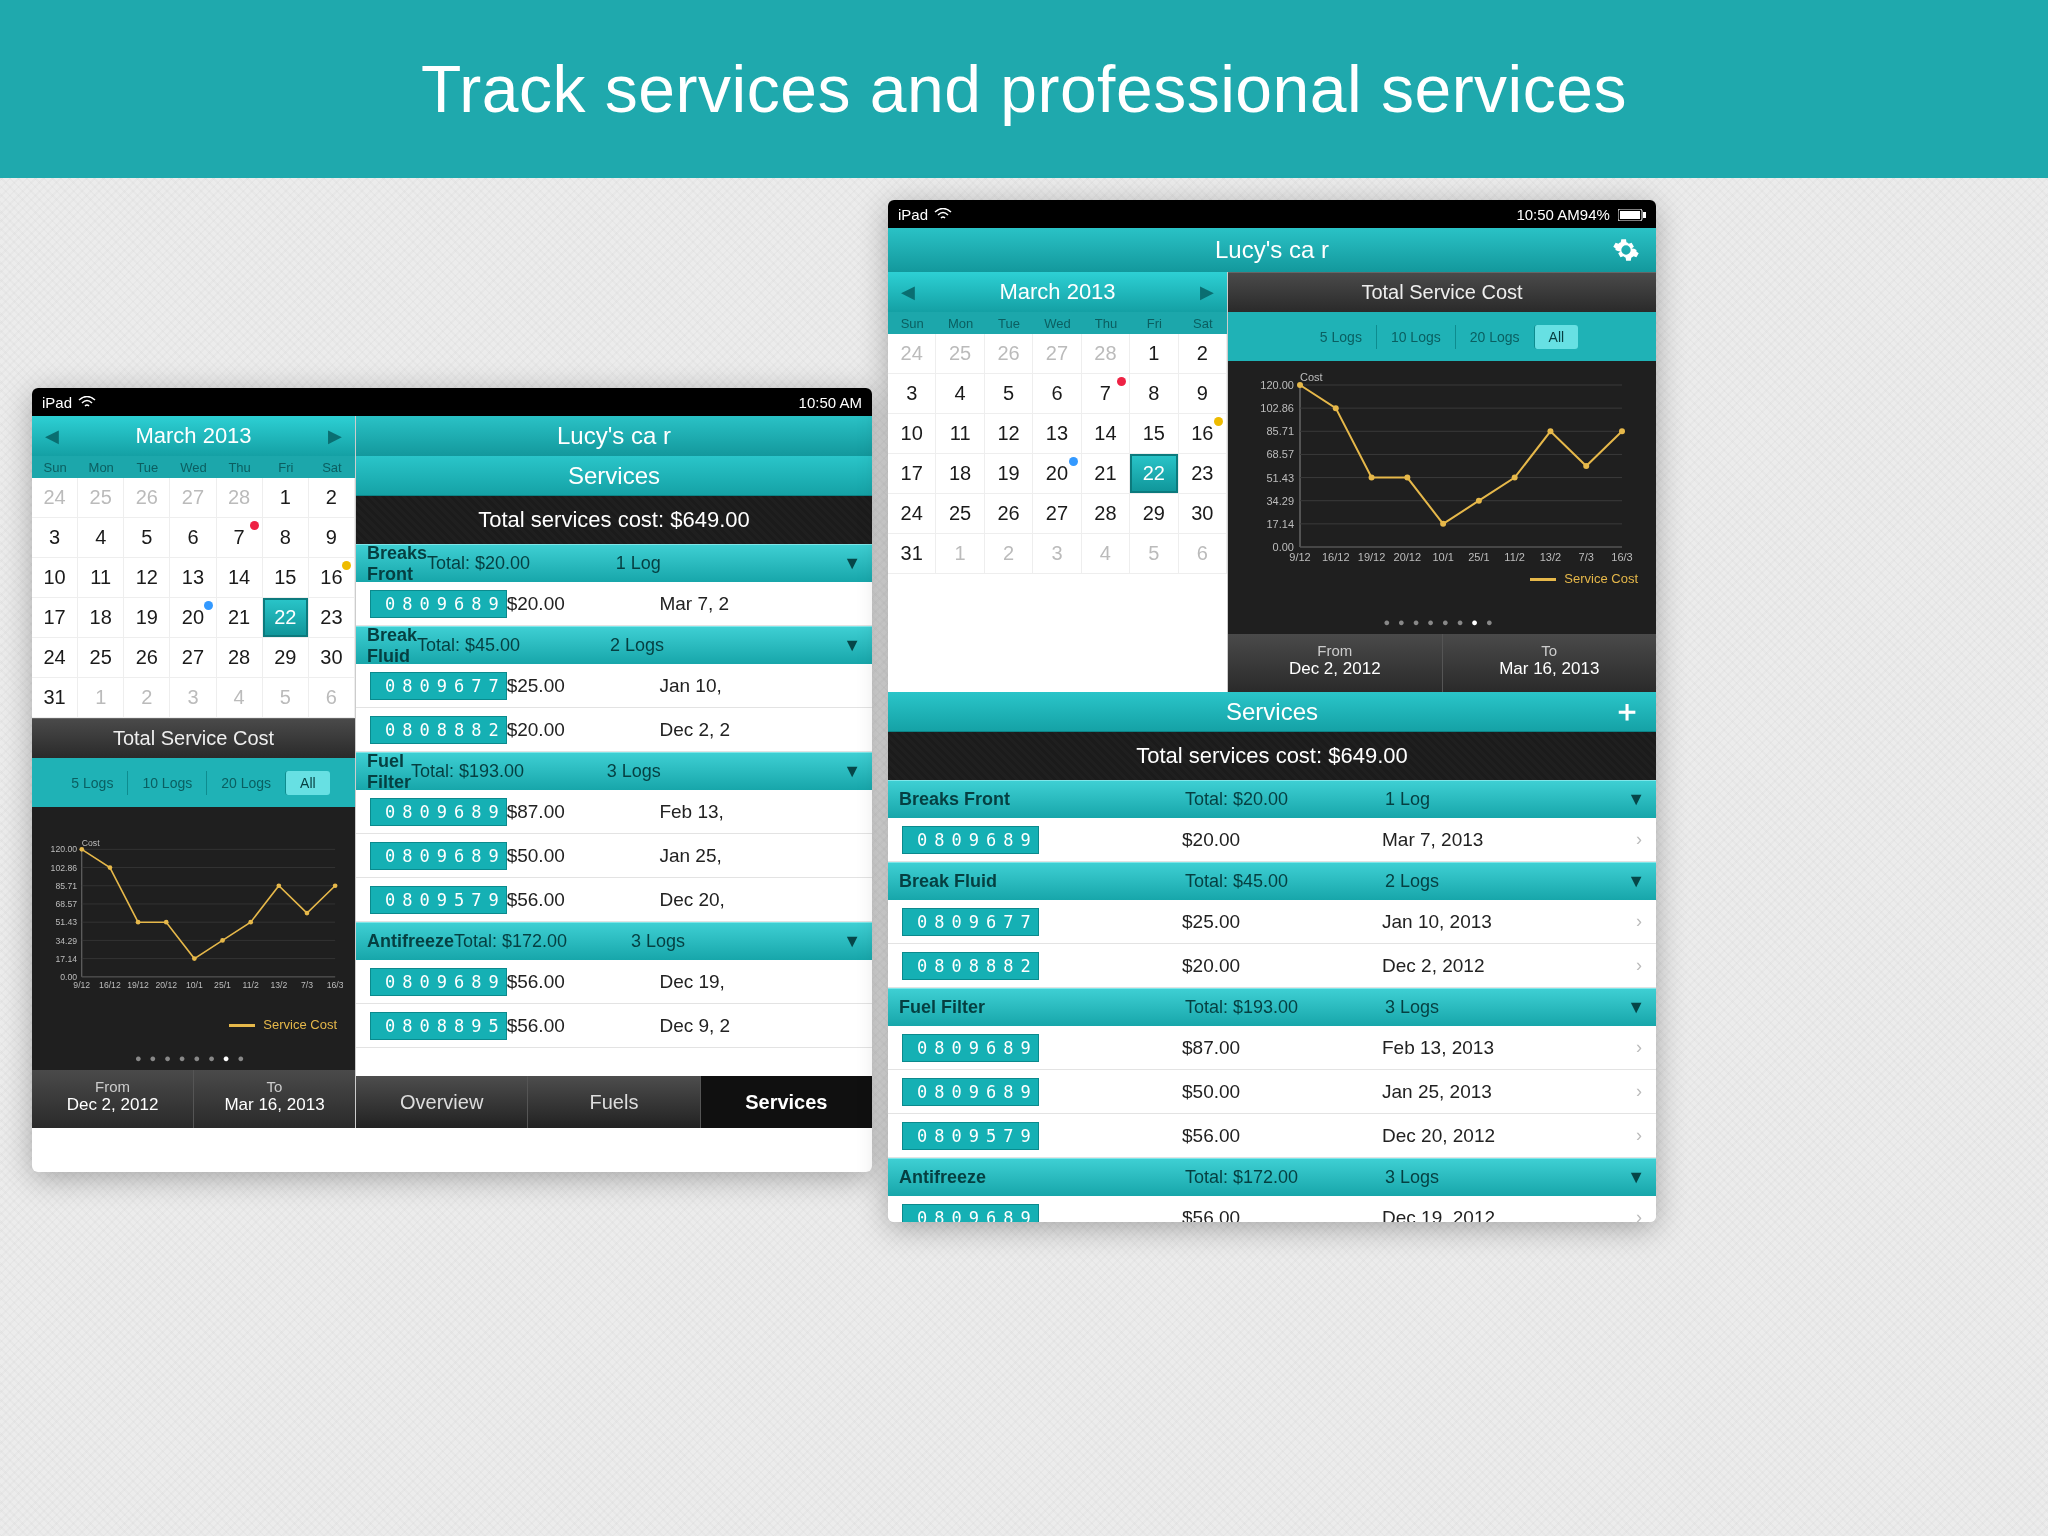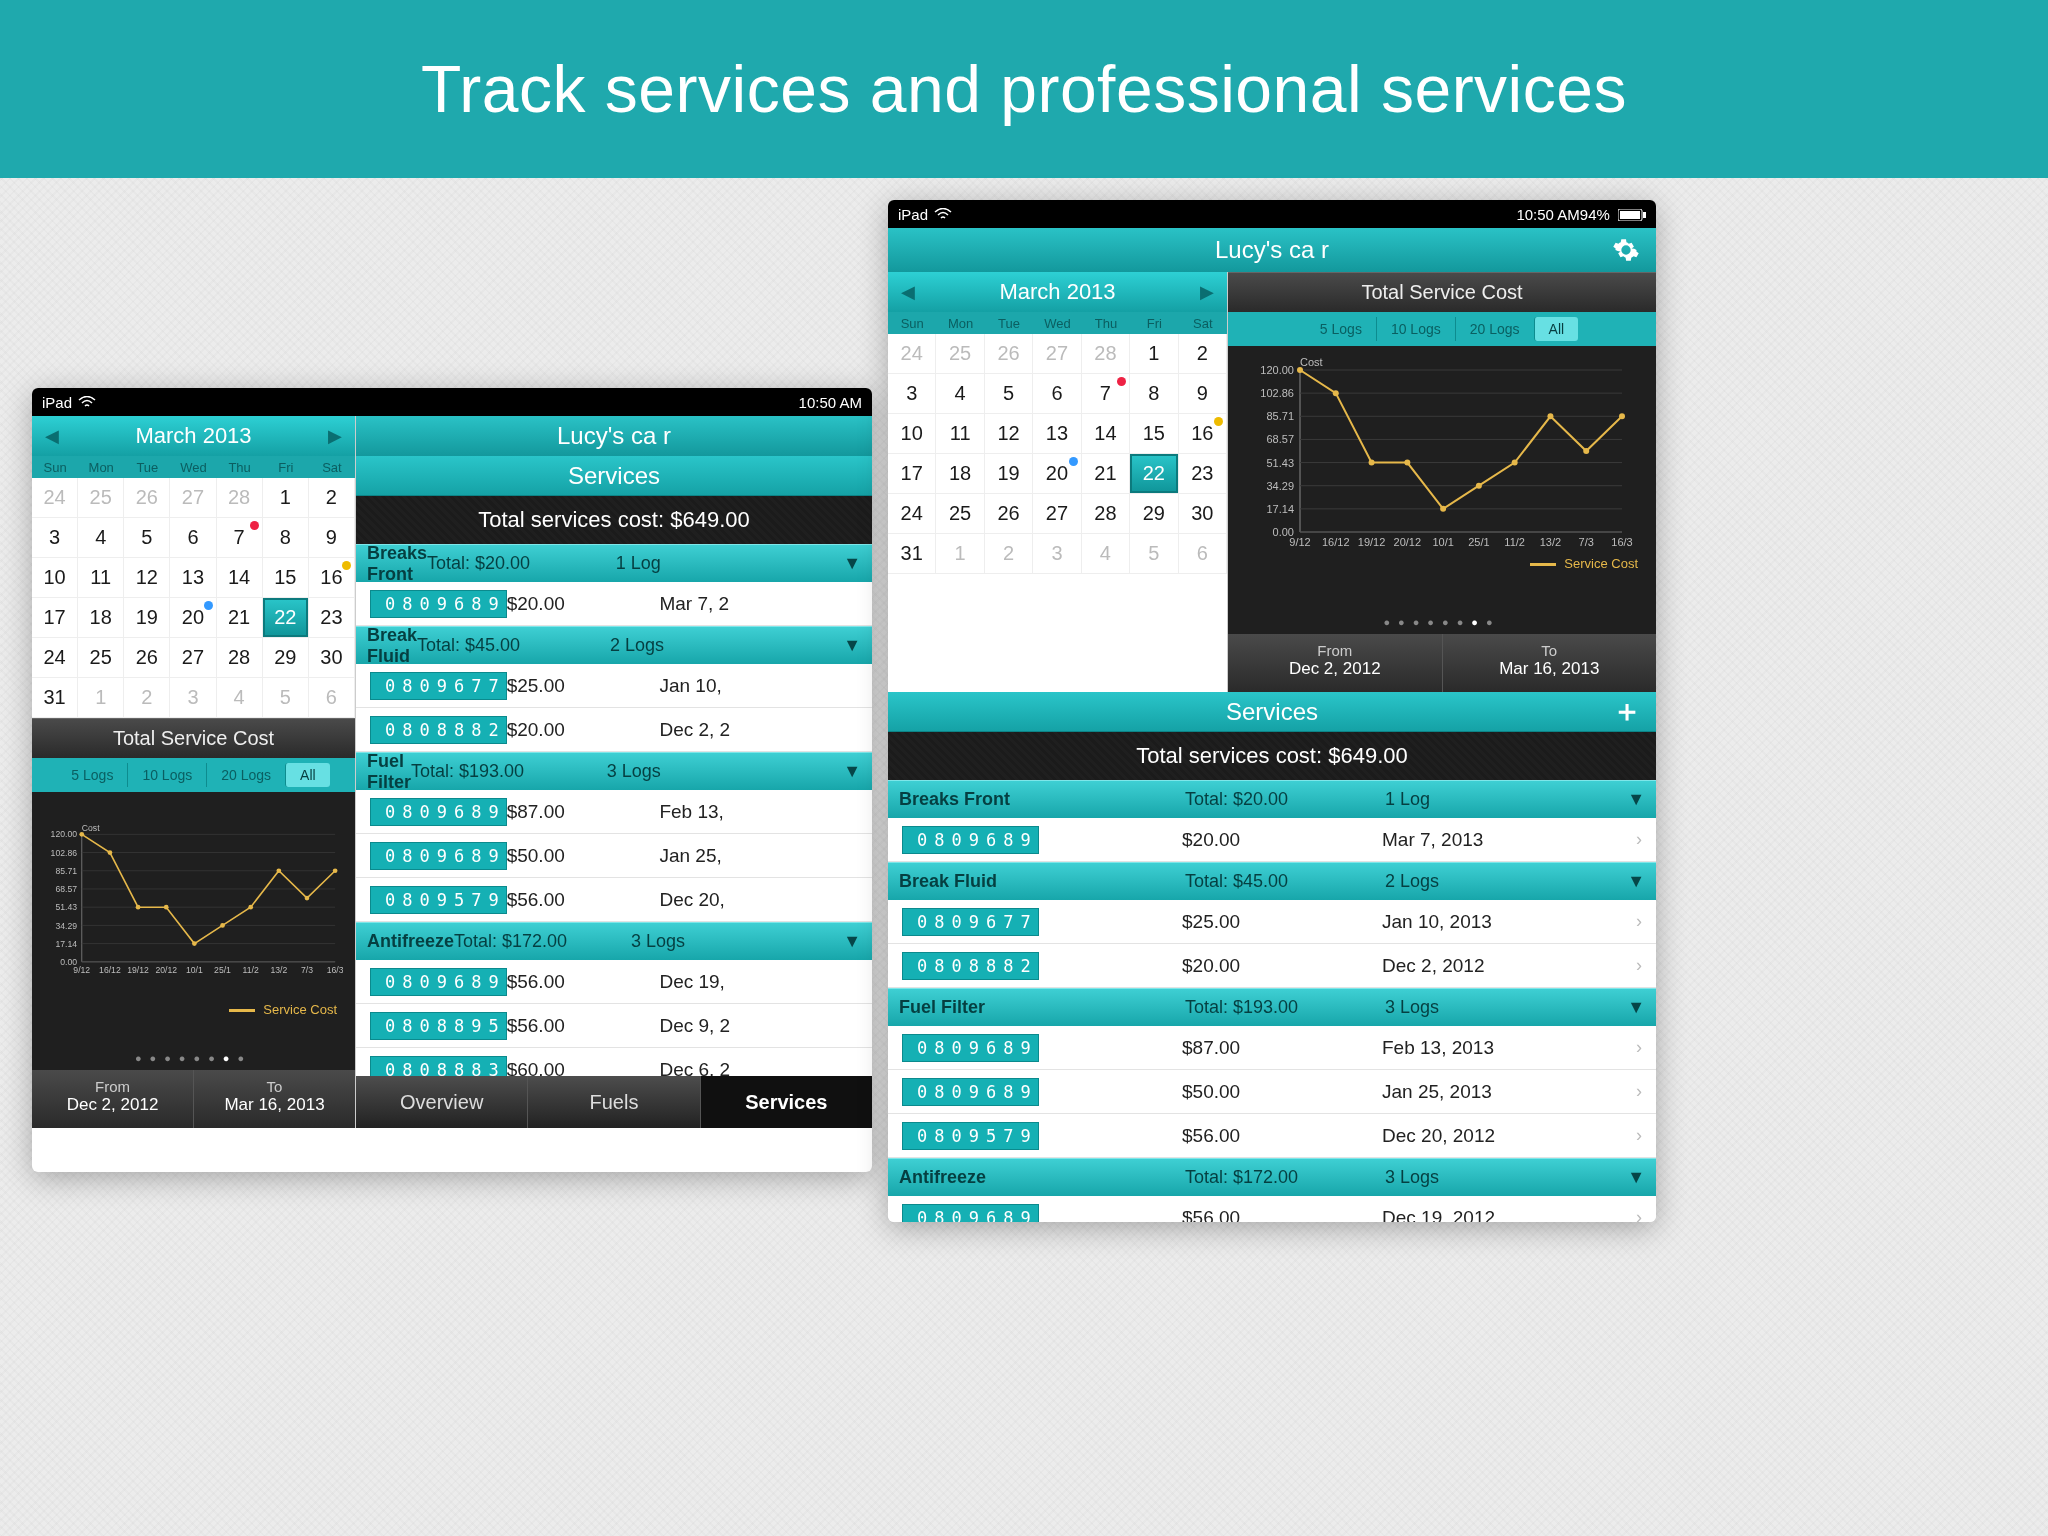--- a/index.html
+++ b/index.html
@@ -25,21 +25,21 @@
 .cal-head .arr{width:40px;text-align:center;font-size:18px;color:#0a6e71}
 .cal-dow{display:grid;grid-template-columns:repeat(7,1fr);background:#1ca7ab;color:#0b5e60;font-size:13px;height:22px}
 .cal-dow span{display:flex;align-items:center;justify-content:center}
 .cal-grid{display:grid;grid-template-columns:repeat(7,1fr)}
 .cal-grid .d{height:40px;display:flex;align-items:center;justify-content:center;font-size:20px;color:#1a1a1a;border-right:1px solid #eee;border-bottom:1px solid #eee;position:relative;background:#fff}
 .cal-grid .d.out{color:#bbb}
 .cal-grid .d.sel{background:linear-gradient(#2ac6ca,#0f9498);color:#fff;border-radius:0;box-shadow:inset 0 0 0 2px #0c7a7d}
 .cal-grid .dot{position:absolute;top:3px;right:3px;width:9px;height:9px;border-radius:50%}
 .tsc{flex:1;background:#2f2f2f;display:flex;flex-direction:column}
 .tsc-head{height:40px;background:linear-gradient(#4a4a4a,#2a2a2a);color:#eee;display:flex;align-items:center;justify-content:center;font-size:20px;font-weight:300;border-top:1px solid #666}
-.seg{height:34px;background:#1fb2b6;display:flex;align-items:center;justify-content:center;gap:0;padding:4px}
+.seg{height:49px;background:#1fb2b6;display:flex;align-items:center;justify-content:center;gap:0;padding:4px}
 .seg span{padding:4px 14px;font-size:14px;color:#0a5f61;border-left:1px solid #0d8c8f;cursor:pointer}
 .seg span:first-child{border-left:none}
 .seg span.act{background:#67e0e3;color:#063e40;border-radius:3px}
 .chart-wrap{flex:1;background:#1f1f1f;padding:10px 12px 6px}
 .date-range{height:58px;background:linear-gradient(#4a4a4a,#2a2a2a);display:flex}
 .date-range .half{flex:1;text-align:center;color:#ddd;padding:8px 0;font-size:14px}
 .date-range .half .lbl{font-size:15px;color:#ccc}
 .date-range .half .val{font-size:17px;color:#fff}
 .date-range .half+.half{border-left:1px solid #555}
 .pager{text-align:center;padding:6px 0;background:#1f1f1f;color:#888;font-size:11px;letter-spacing:8px}
@@ -296,27 +296,20 @@
               <span>Dec 19,</span>
             </span>
           </div>
           <div class="row">
     <span class="c1"><span class="odo">0808895</span></span>
     <span class="c2">$56.00</span>
     <span class="c3">
               <span>Dec 9, 2</span>
             </span>
           </div>
-          <div class="row">
-    <span class="c1"><span class="odo">0808883</span></span>
-    <span class="c2">$60.00</span>
-    <span class="c3">
-              <span>Dec 6, 2</span>
-            </span>
-          </div>
         </div>
    <div class="tabbar" id="tabs-L">
           <div class="tab ">Overview</div>
           <div class="tab ">Fuels</div>
           <div class="tab act">Services</div>
         </div>
   </div>
  </div>
 </div>
 

